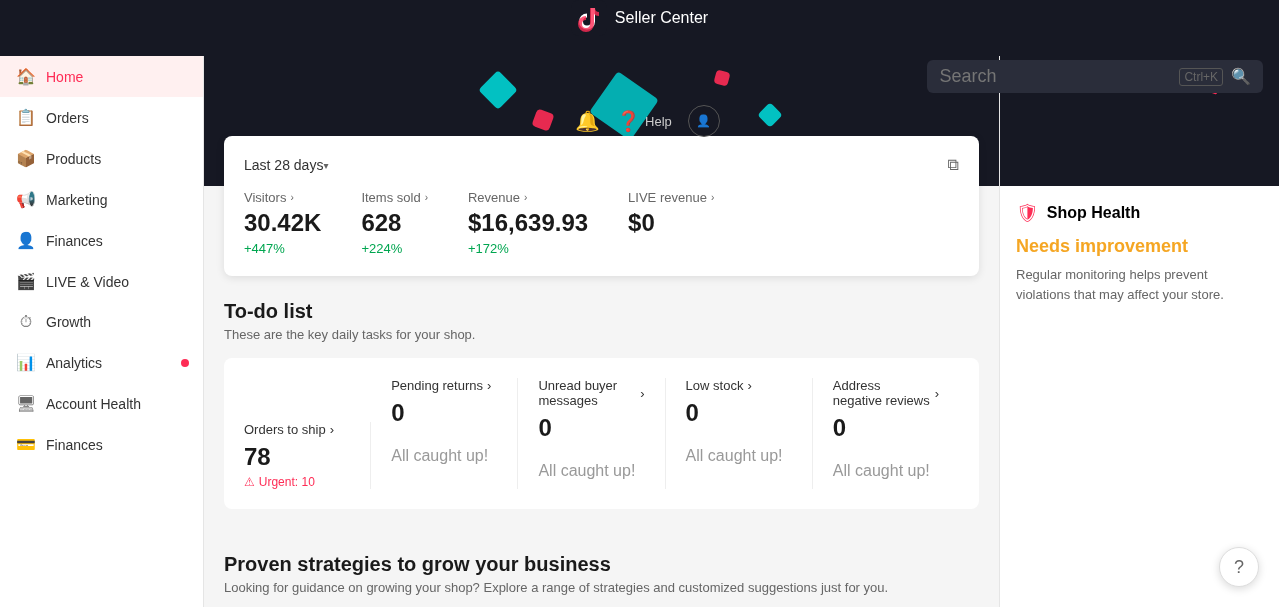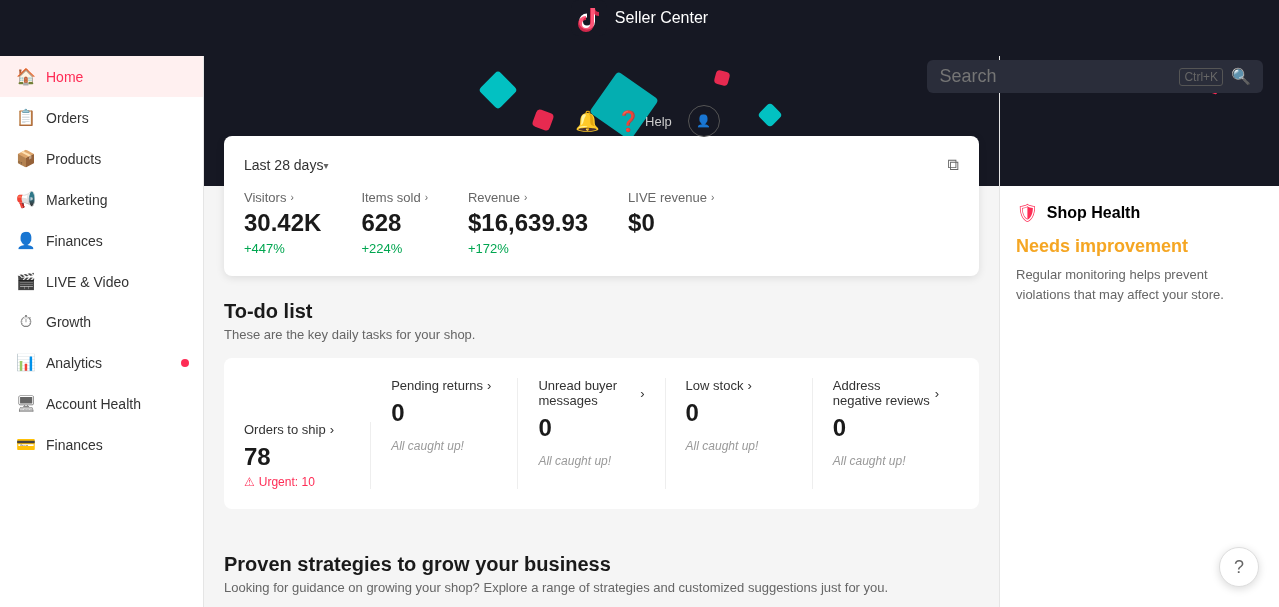--- a/index.html
+++ b/index.html
@@ -253,21 +253,21 @@
     .todo-label {
       font-size: 13px;
       color: #333;
       display: flex;
       align-items: center;
       gap: 4px;
       cursor: pointer;
       margin-bottom: 6px;
     }
     .todo-value { font-size: 24px; font-weight: 700; color: #1a1a1a; }
-    .todo-sub { font-size: 12px; color: #999; margin-top: 12px; font-style: italic; }
+    .todo-sub { font-size: 16px; color: #999; margin-top: 20px; }
     .urgent-badge {
       display: flex;
       align-items: center;
       gap: 4px;
       font-size: 12px;
       color: #fe2c55;
       margin-top: 4px;
     }
 
     

